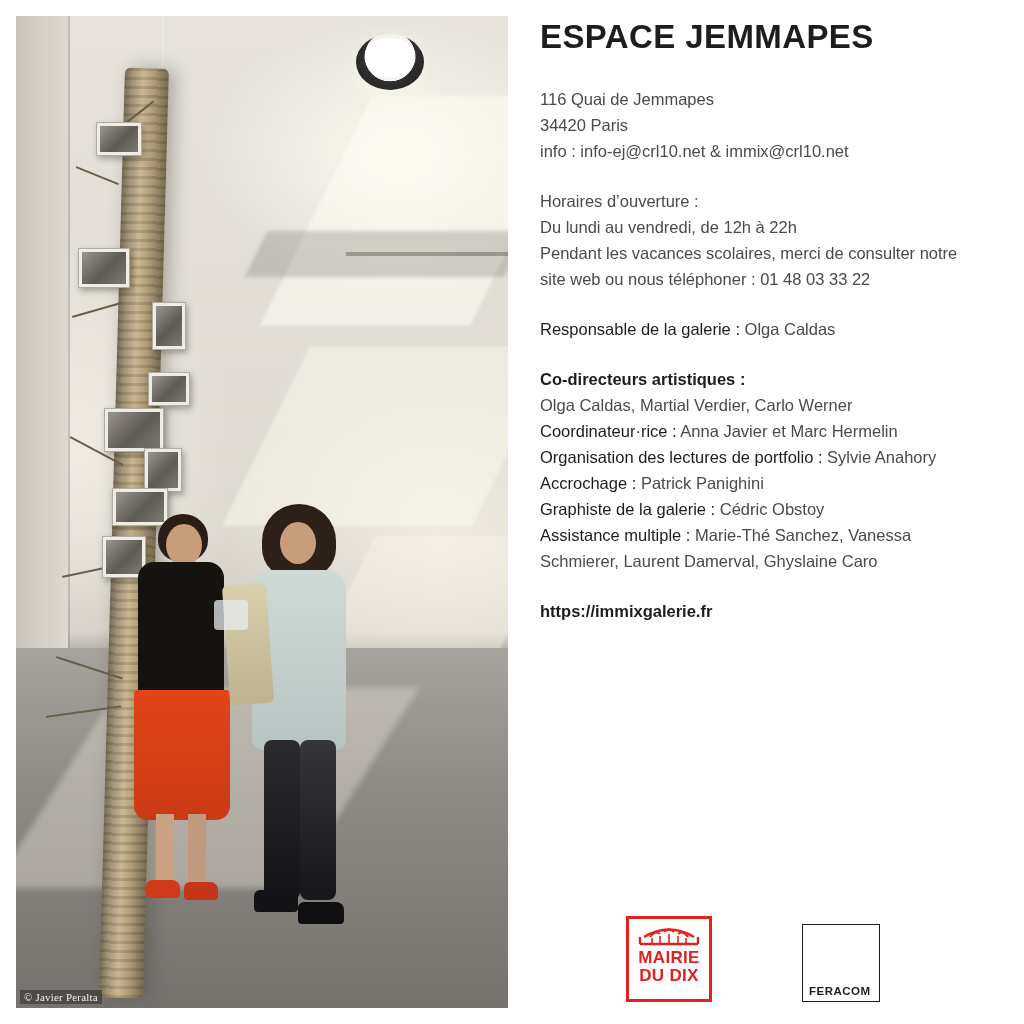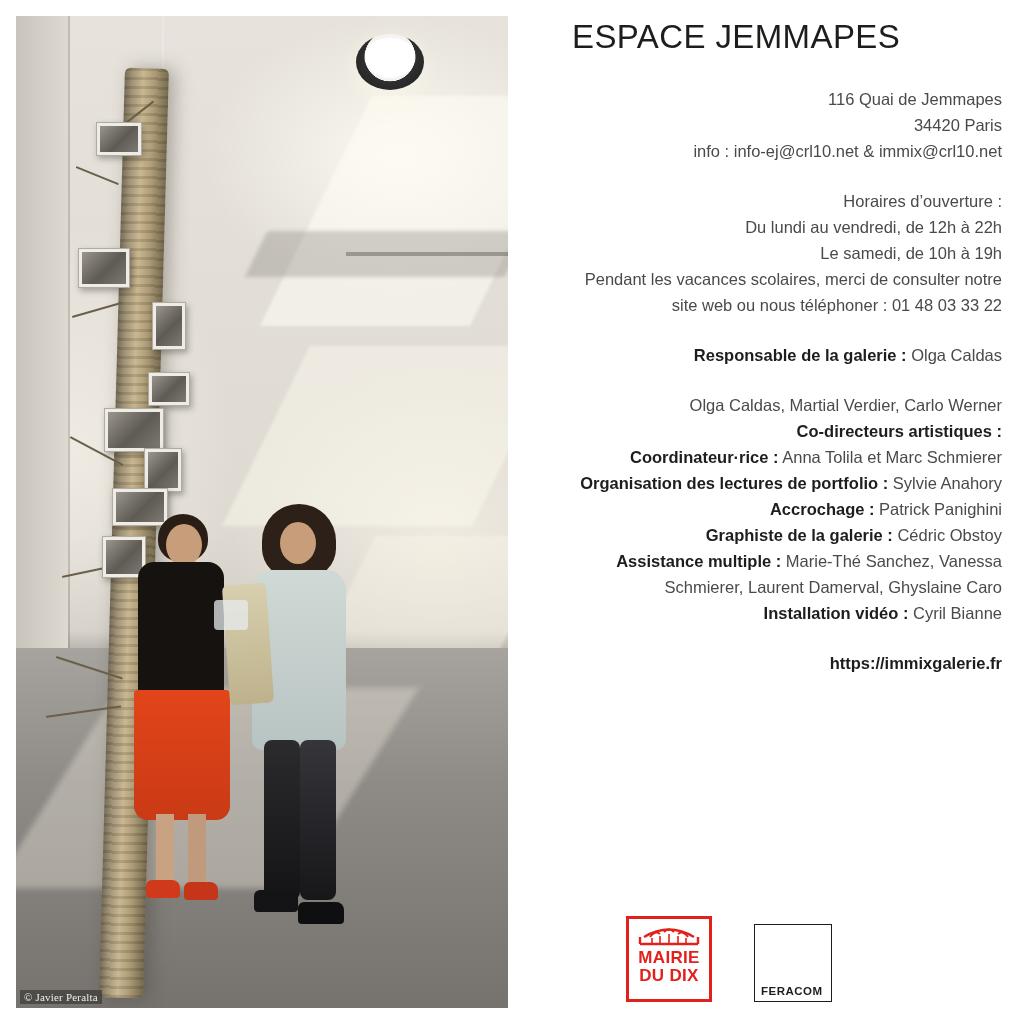--- a/index.html
+++ b/index.html
@@ -127,43 +127,41 @@
   }
 
   
   .info {
     position: absolute;
     left: 540px; top: 18px;
     width: 462px;
   }
   .title {
     font-size: 33px;
-    font-weight: 400;
+    font-weight: 700;
     letter-spacing: 0.4px;
     color: #1d1d1b;
     margin-bottom: 30px;
-    margin-left: 32px;
   }
   .block { margin-bottom: 24px; }
   .line {
     font-size: 16.5px;
     line-height: 26px;
     color: #4a4a48;
     font-weight: 400;
-    text-align: right;
   }
   .line.b { color: #1d1d1b; font-weight: 700; }
-  .lbl { color:#1d1d1b; font-weight:700; }
+  .lbl { color:#1d1d1b; font-weight:400; }
   .val { color:#4a4a48; font-weight:400; }
   .links .line { color:#1d1d1b; font-weight:700; }
 
   
   .logos {
     position: absolute; left: 626px; bottom: 22px;
-    display: flex; align-items: flex-end; gap: 42px;
+    display: flex; align-items: flex-end; gap: 90px;
   }
   .mairie {
     width: 86px; height: 86px;
     border: 3px solid #e2211c;
     display: flex; flex-direction: column;
     align-items: center; justify-content: flex-start;
     padding-top: 5px;
     background: #fff;
   }
   .mairie-bridge { width: 62px; height: 22px; }
@@ -269,60 +267,55 @@
 
     <div class="block">
       <div class="line">116 Quai de Jemmapes</div>
       <div class="line">34420 Paris</div>
       <div class="line">info : info-ej@crl10.net &amp; immix@crl10.net</div>
     </div>
 
     <div class="block">
       <div class="line">Horaires d’ouverture :</div>
       <div class="line">Du lundi au vendredi, de 12h à 22h</div>
-      <div class="line">Le samedi, de 10h à 19h</div>
       <div class="line">Pendant les vacances scolaires, merci de consulter notre</div>
       <div class="line">site web ou nous téléphoner : 01 48 03 33 22</div>
     </div>
 
     <div class="block">
       <div class="line">
         <span class="lbl">Responsable de la galerie :</span>
         <span class="val">Olga Caldas</span>
       </div>
     </div>
 
     <div class="block">
+      <div class="line b">Co-directeurs artistiques :</div>
       <div class="line">Olga Caldas, Martial Verdier, Carlo Werner</div>
-      <div class="line b">Co-directeurs artistiques :</div>
       <div class="line">
         <span class="lbl">Coordinateur·rice :</span>
-        <span class="val">Anna Tolila et Marc Schmierer</span>
+        <span class="val">Anna Javier et Marc Hermelin</span>
       </div>
       <div class="line">
         <span class="lbl">Organisation des lectures de portfolio :</span>
         <span class="val">Sylvie Anahory</span>
       </div>
       <div class="line">
         <span class="lbl">Accrochage :</span>
         <span class="val">Patrick Panighini</span>
       </div>
       <div class="line">
         <span class="lbl">Graphiste de la galerie :</span>
         <span class="val">Cédric Obstoy</span>
       </div>
       <div class="line">
         <span class="lbl">Assistance multiple :</span>
         <span class="val">Marie-Thé Sanchez, Vanessa</span>
       </div>
       <div class="line">Schmierer, Laurent Damerval, Ghyslaine Caro</div>
-      <div class="line">
-        <span class="lbl">Installation vidéo :</span>
-        <span class="val">Cyril Bianne</span>
-      </div>
     </div>
 
 
     <div class="block links">
       <div class="line">https://immixgalerie.fr</div>
     </div>
   </div>
 
   <div class="logos">
 

